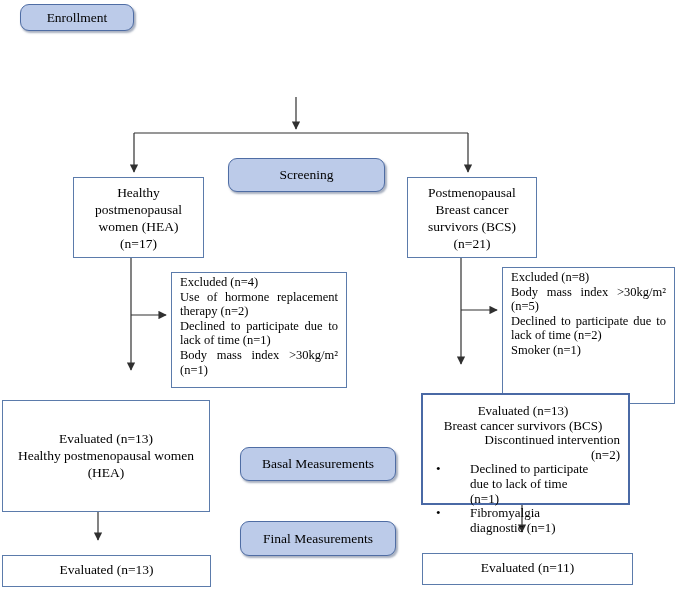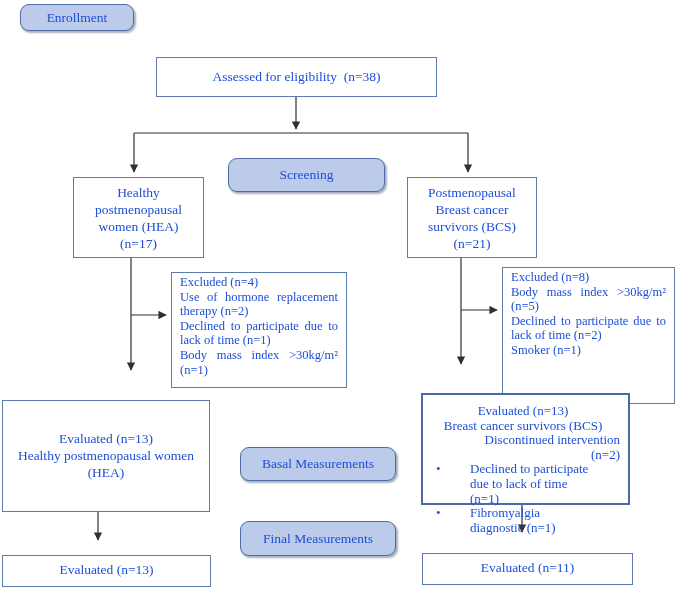--- a/index.html
+++ b/index.html
@@ -1,18 +1,18 @@
 <!DOCTYPE html>
 <html><head>
 <meta charset="utf-8">
 <style>
   html,body { margin:0; padding:0; background:#ffffff; }
   #canvas {
     position:relative; width:677px; height:589px; background:#ffffff;
-    font-family:"Liberation Serif", serif; color:#1d4ed8; overflow:hidden;
+    font-family:"Liberation Serif", serif; color:#000000; overflow:hidden;
   }
   .abs { position:absolute; box-sizing:border-box; }
   
   .box {
     background:#ffffff; border:1.5px solid #5b7bab;
   }
   
   .pill {
     background:#bccbe9; border:1.4px solid #4f6da4; border-radius:9px;
     box-shadow:1.5px 2px 2px rgba(96,112,140,0.55);
@@ -70,23 +70,20 @@
   </div>
 
   <div class="abs pill" style="left:240px; top:447px; width:156px; height:34px;">
     <span>Basal Measurements</span>
   </div>
 
   <div class="abs pill" style="left:240px; top:521px; width:156px; height:35px;">
     <span>Final Measurements</span>
   </div>
 
-  <div class="abs box vcenter" style="left:156px; top:57px; width:281px; height:40px; font-size:13.5px;">
-    <span class="keepspaces">Assessed for eligibility  (n=38)</span>
-  </div>
 
   <div class="abs box vcenter ctext grouptext" style="left:73px; top:177px; width:131px; height:81px;">
     <span class="prelines">Healthy
 postmenopausal
 women (HEA)
 (n=17)</span>
   </div>
 
   <div class="abs box vcenter ctext grouptext" style="left:407px; top:177px; width:130px; height:81px;">
     <span class="prelines">Postmenopausal

